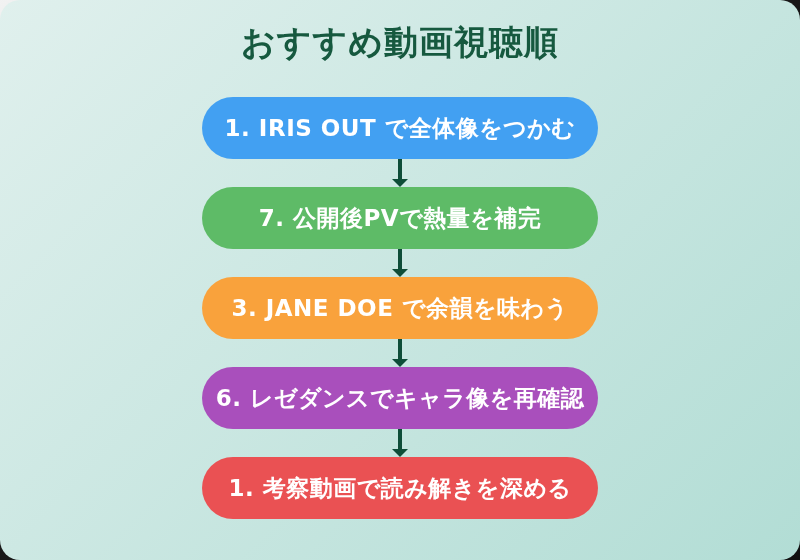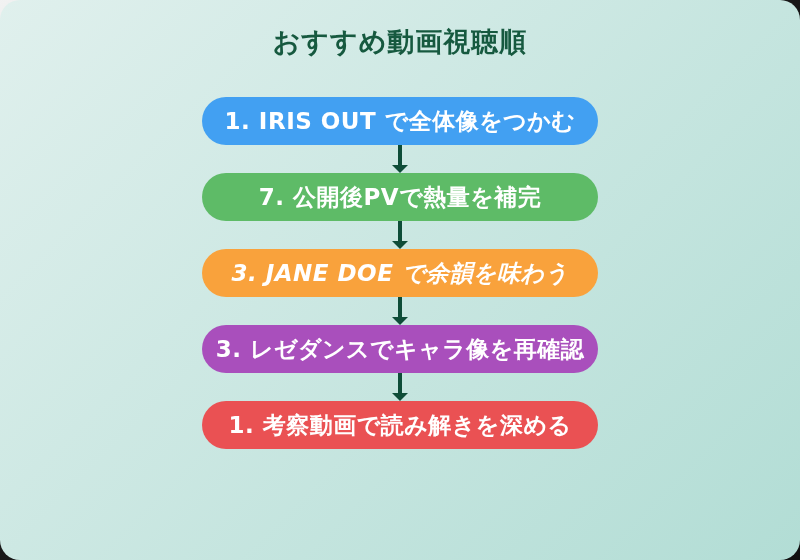--- a/index.html
+++ b/index.html
@@ -15,37 +15,37 @@
   .card {
     position: absolute;
     inset: 0;
     border-radius: 20px;
     overflow: hidden;
   }
   .title {
     margin: 0;
     padding-top: 26px;
     text-align: center;
-    font-size: 27px;
+    font-size: 34px;
     line-height: 32px;
     font-weight: 700;
     letter-spacing: 1px;
   }
   .flow {
     position: absolute;
     top: 97px;
     left: 0;
     right: 0;
     display: flex;
     flex-direction: column;
     align-items: center;
   }
   .step {
     width: 396px;
-    height: 48px;
+    height: 62px;
     border-radius: 31px;
     display: flex;
     align-items: center;
     justify-content: center;
     box-sizing: border-box;
   }
   .step span {
     color: #ffffff;
     font-size: 23px;
     font-weight: 700;
@@ -78,31 +78,31 @@
 
     <div class="step" style="background-color: rgb(94, 187, 103);">
       <span>7. 公開後PVで熱量を補完</span>
     </div>
 
     <svg class="arrow" viewBox="0 0 18 28">
       <rect x="7" y="0" width="4" height="21" fill="#0E4D38"></rect>
       <path d="M1 20 L17 20 L9 28 Z" fill="#0E4D38"></path>
     </svg>
 
-    <div class="step" style="background-color: rgb(249, 162, 60); font-style: italic;">
+    <div class="step" style="background-color: rgb(249, 162, 60);">
       <span>3. JANE DOE で余韻を味わう</span>
     </div>
 
     <svg class="arrow" viewBox="0 0 18 28">
       <rect x="7" y="0" width="4" height="21" fill="#0E4D38"></rect>
       <path d="M1 20 L17 20 L9 28 Z" fill="#0E4D38"></path>
     </svg>
 
     <div class="step" style="background-color: rgb(169, 79, 188);">
-      <span>3. レゼダンスでキャラ像を再確認</span>
+      <span>6. レゼダンスでキャラ像を再確認</span>
     </div>
 
     <svg class="arrow" viewBox="0 0 18 28">
       <rect x="7" y="0" width="4" height="21" fill="#0E4D38"></rect>
       <path d="M1 20 L17 20 L9 28 Z" fill="#0E4D38"></path>
     </svg>
 
     <div class="step" style="background-color: rgb(234, 81, 83);">
       <span>1. 考察動画で読み解きを深める</span>
     </div>

